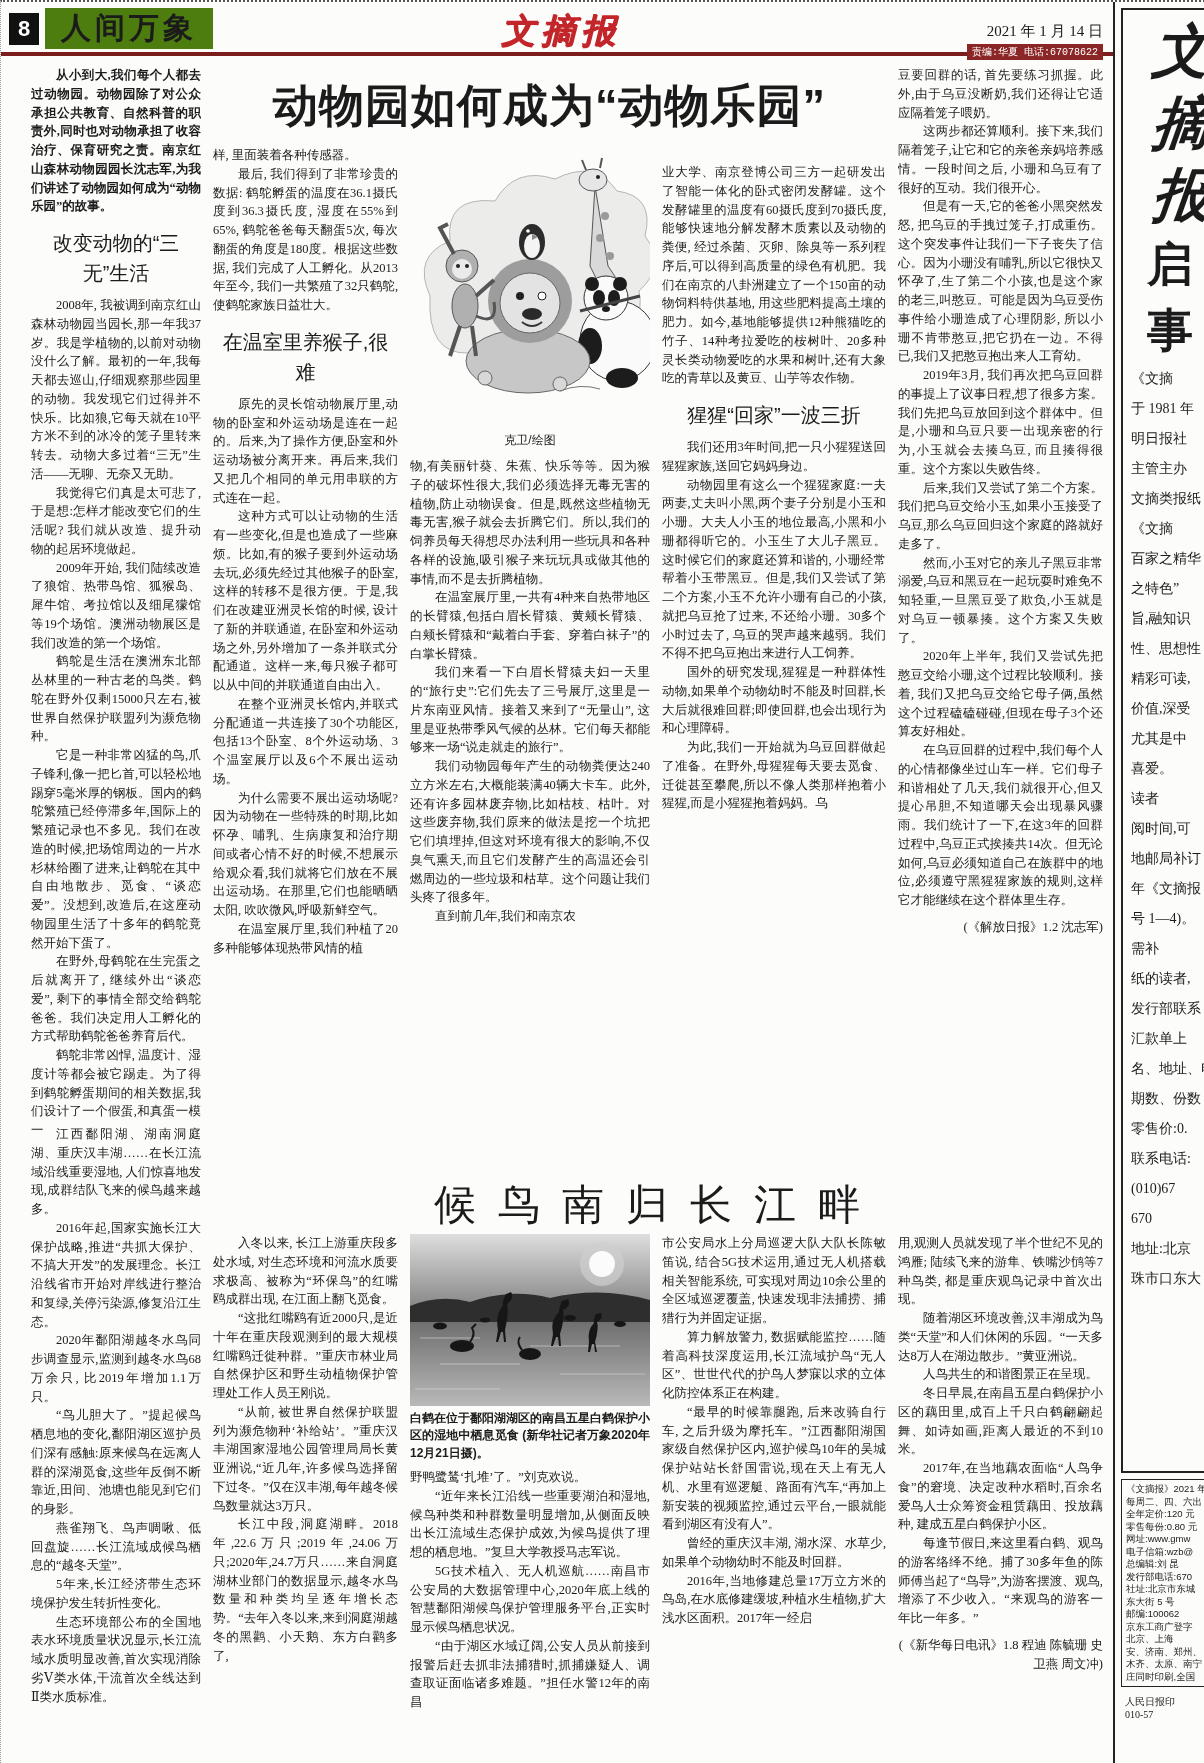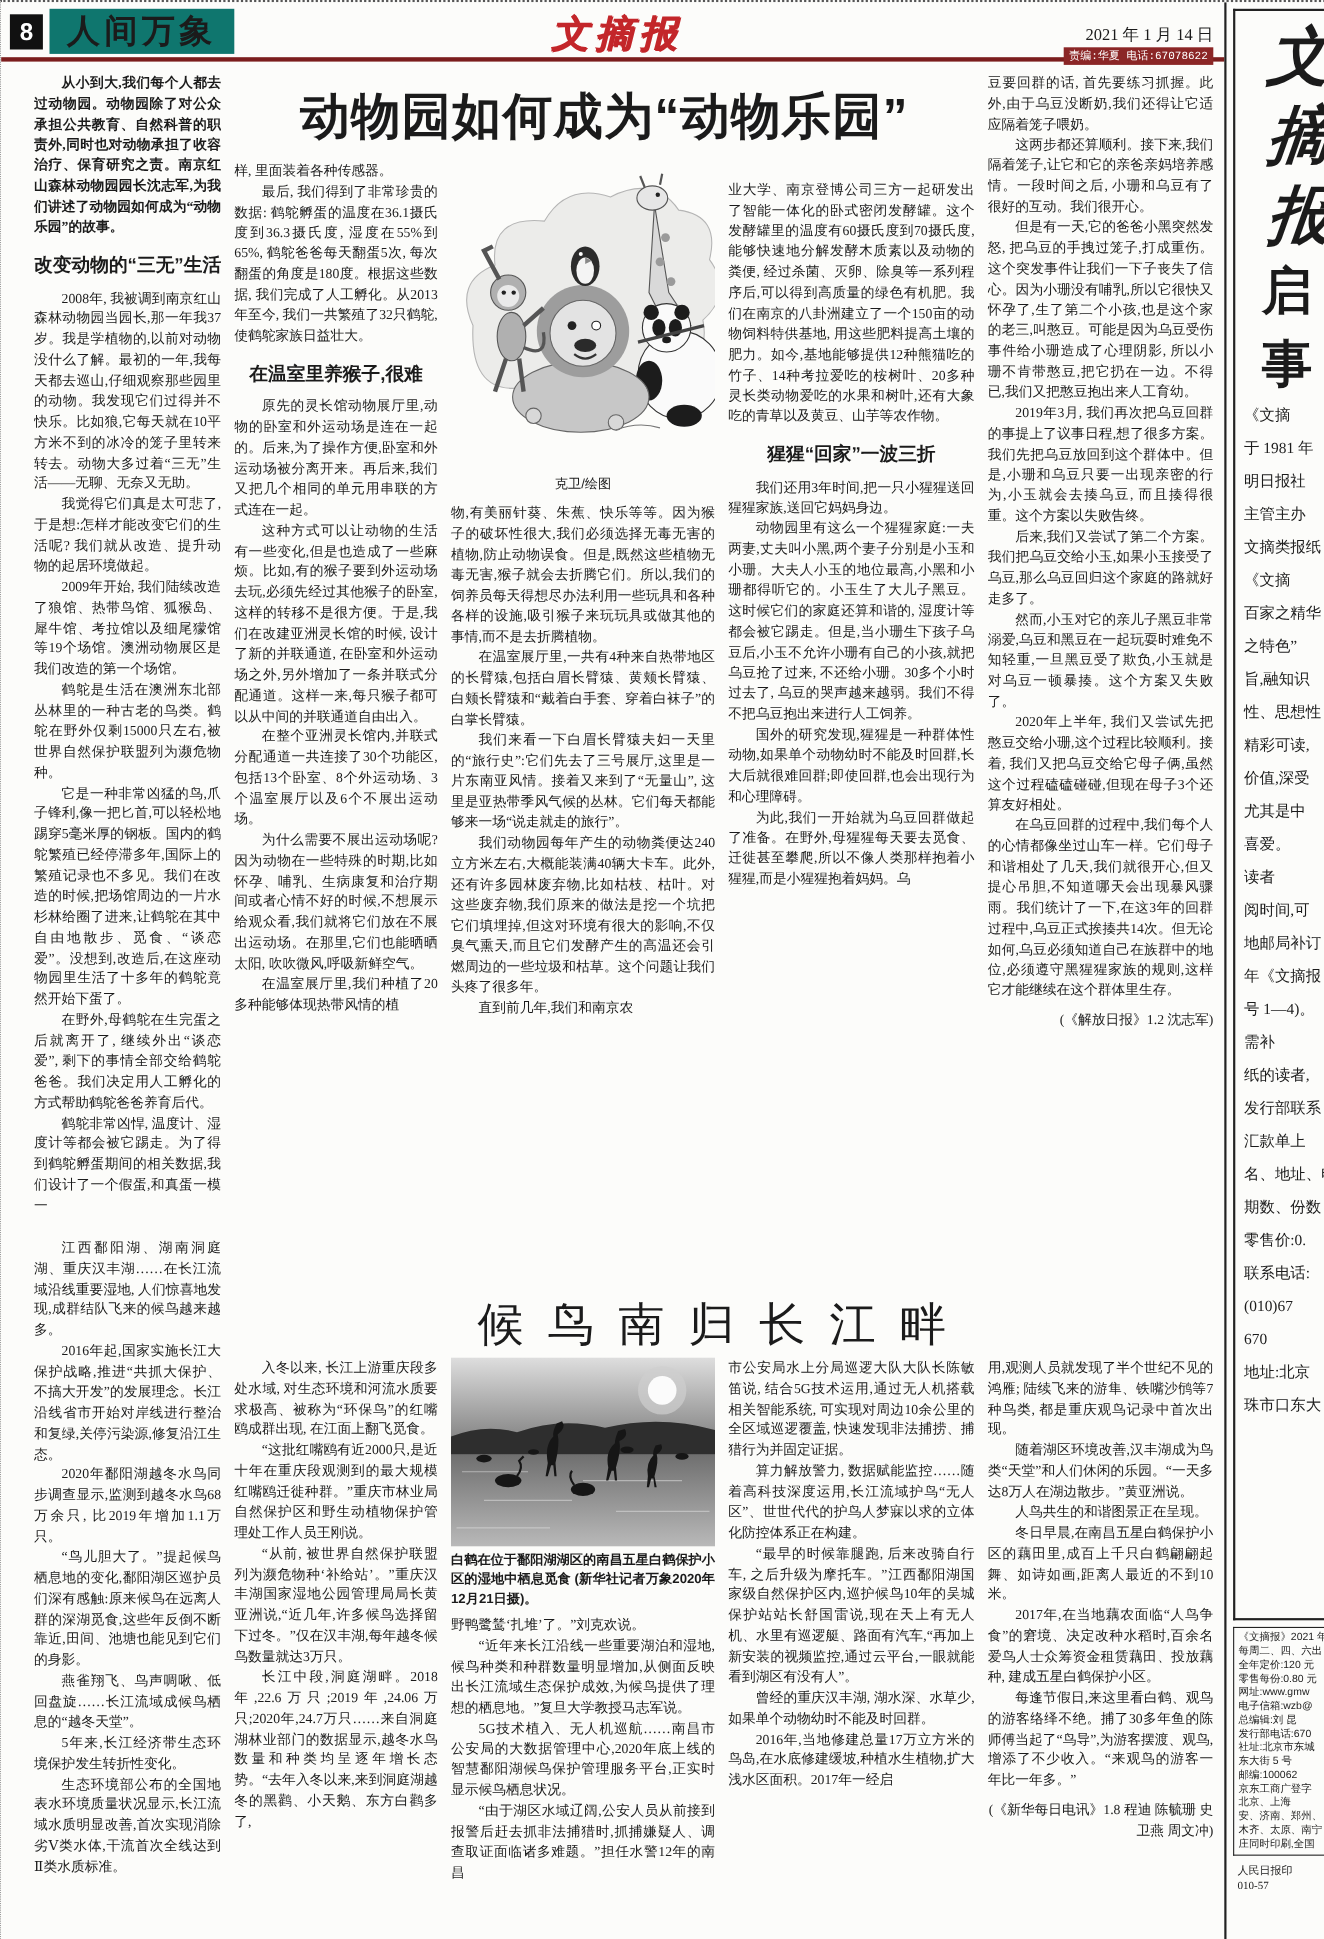--- a/index.html
+++ b/index.html
@@ -6,36 +6,36 @@
   .page{position:relative;width:1204px;height:1763px;background:#fcfcfa;margin:0 auto;
         overflow:hidden;border-top:2px dotted #555;border-bottom:2px dotted #555;border-left:1px dotted #999;
         font-family:"Liberation Serif","DejaVu Serif",serif;color:#1b1b1b;}
   
   .main{position:absolute;left:0;top:0;width:1112px;height:1763px;}
   .hdr{position:relative;height:46px;border-bottom:4px solid #7b1d1d;margin:4px 0 0 0;}
   .hdr-left{position:absolute;left:8px;top:2px;display:flex;align-items:center;}
   .pagenum{display:inline-block;background:#111;color:#fff;font-weight:700;
            font-family:"Liberation Sans",sans-serif;font-size:22px;width:30px;height:32px;
            line-height:32px;text-align:center;}
-  .section-name{display:inline-block;background:#0f766e;font-weight:700;font-size:30px;
+  .section-name{display:inline-block;background:#4d7c0f;font-weight:700;font-size:30px;
            font-family:"Liberation Sans",sans-serif;padding:0 16px;margin-left:6px;letter-spacing:4px;}
   .masthead{position:absolute;left:460px;top:2px;width:200px;text-align:center;color:#c3262a;
            font-size:34px;font-weight:700;font-style:italic;letter-spacing:6px;
            text-shadow:1px 1px 0 #c3262a;}
   .hdr-right{position:absolute;right:10px;top:16px;text-align:right;}
   .hdr-date{font-size:15px;}
   .hdr-editor{display:inline-block;background:#8b2626;color:#fff;font-size:10px;padding:1px 5px;margin-top:2px;
            font-family:Liberation Mono, monospace;}
   
   .colset{display:flex;}
   .ncol{text-align:justify;font-size:12.5px;line-height:1.5;overflow:hidden;}
   .blk-p{margin:0;text-indent:2em;}
   .blk-p0{margin:0;}
   .blk-lead{margin:0 0 6px 0;text-indent:2em;font-weight:700;}
-  h3.blk-h{text-align:center;font-weight:700;font-size:17px;margin:12px 0 8px 0;
+  h3.blk-h{text-align:center;font-weight:400;font-size:20px;margin:12px 0 8px 0;
            font-family:"Liberation Sans",sans-serif;text-indent:0;}
   .blk-attr{margin:8px 0 0 0;text-align:right;}
   
   .art1{position:relative;margin:10px 0 0 30px;width:1072px;height:1102px;}
   .art1 .c1{width:170px;height:1102px;}
   .art1 .mid{width:673px;margin:0 12px;}
   .art1-title{height:80px;line-height:80px;text-align:center;font-family:"Liberation Sans",sans-serif;
            font-weight:700;font-size:45px;letter-spacing:1px;white-space:nowrap;}
   .art1 .midcols{display:flex;height:1010px;}
   .art1 .c2{width:185px;}
@@ -189,21 +189,21 @@
                 <div class="blk-p">在温室展厅里,一共有4种来自热带地区的长臂猿,包括白眉长臂猿、黄颊长臂猿、白颊长臂猿和“戴着白手套、穿着白袜子”的白掌长臂猿。</div>
                 <div class="blk-p">我们来看一下白眉长臂猿夫妇一天里的“旅行史”:它们先去了三号展厅,这里是一片东南亚风情。接着又来到了“无量山”, 这里是亚热带季风气候的丛林。它们每天都能够来一场“说走就走的旅行”。</div>
                 <div class="blk-p">我们动物园每年产生的动物粪便达240立方米左右,大概能装满40辆大卡车。此外,还有许多园林废弃物,比如枯枝、枯叶。对这些废弃物,我们原来的做法是挖一个坑把它们填埋掉,但这对环境有很大的影响,不仅臭气熏天,而且它们发酵产生的高温还会引燃周边的一些垃圾和枯草。这个问题让我们头疼了很多年。</div>
                 <div class="blk-p">直到前几年,我们和南京农</div>
               </div>
           </div>
           <div class="ncol c4">
               <div class="blk-p0">业大学、南京登博公司三方一起研发出了智能一体化的卧式密闭发酵罐。这个发酵罐里的温度有60摄氏度到70摄氏度, 能够快速地分解发酵木质素以及动物的粪便, 经过杀菌、灭卵、除臭等一系列程序后,可以得到高质量的绿色有机肥。我们在南京的八卦洲建立了一个150亩的动物饲料特供基地, 用这些肥料提高土壤的肥力。如今,基地能够提供12种熊猫吃的竹子、14种考拉爱吃的桉树叶、20多种灵长类动物爱吃的水果和树叶,还有大象吃的青草以及黄豆、山芋等农作物。</div>
               <h3 class="blk-h">猩猩“回家”一波三折</h3>
               <div class="blk-p">我们还用3年时间,把一只小猩猩送回猩猩家族,送回它妈妈身边。</div>
-              <div class="blk-p">动物园里有这么一个猩猩家庭:一夫两妻,丈夫叫小黑,两个妻子分别是小玉和小珊。大夫人小玉的地位最高,小黑和小珊都得听它的。小玉生了大儿子黑豆。这时候它们的家庭还算和谐的, 湿度计等都会被它踢走。但是,当小珊生下孩子乌豆后,小玉不允许小珊有自己的小孩,就把乌豆抢了过来, 不还给小珊。30多个小时过去了, 乌豆的哭声越来越弱。我们不得不把乌豆抱出来进行人工饲养。</div>
+              <div class="blk-p">动物园里有这么一个猩猩家庭:一夫两妻,丈夫叫小黑,两个妻子分别是小玉和小珊。大夫人小玉的地位最高,小黑和小珊都得听它的。小玉生了大儿子黑豆。这时候它们的家庭还算和谐的, 小珊经常帮着小玉带黑豆。但是,我们又尝试了第二个方案,小玉不允许小珊有自己的小孩,就把乌豆抢了过来, 不还给小珊。30多个小时过去了, 乌豆的哭声越来越弱。我们不得不把乌豆抱出来进行人工饲养。</div>
               <div class="blk-p">国外的研究发现,猩猩是一种群体性动物,如果单个动物幼时不能及时回群,长大后就很难回群;即使回群,也会出现行为和心理障碍。</div>
               <div class="blk-p">为此,我们一开始就为乌豆回群做起了准备。在野外,母猩猩每天要去觅食、迁徙甚至攀爬,所以不像人类那样抱着小猩猩,而是小猩猩抱着妈妈。乌</div>
             </div>
         </div>
       </div>
       <div class="ncol c5">
           <div class="blk-p0">豆要回群的话, 首先要练习抓握。此外,由于乌豆没断奶,我们还得让它适应隔着笼子喂奶。</div>
           <div class="blk-p">这两步都还算顺利。接下来,我们隔着笼子,让它和它的亲爸亲妈培养感情。一段时间之后, 小珊和乌豆有了很好的互动。我们很开心。</div>
           <div class="blk-p">但是有一天,它的爸爸小黑突然发怒, 把乌豆的手拽过笼子,打成重伤。这个突发事件让我们一下子丧失了信心。因为小珊没有哺乳,所以它很快又怀孕了,生了第二个小孩,也是这个家的老三,叫憨豆。可能是因为乌豆受伤事件给小珊造成了心理阴影, 所以小珊不肯带憨豆,把它扔在一边。不得已,我们又把憨豆抱出来人工育幼。</div>
           <div class="blk-p">2019年3月, 我们再次把乌豆回群的事提上了议事日程,想了很多方案。我们先把乌豆放回到这个群体中。但是,小珊和乌豆只要一出现亲密的行为,小玉就会去揍乌豆, 而且揍得很重。这个方案以失败告终。</div>

